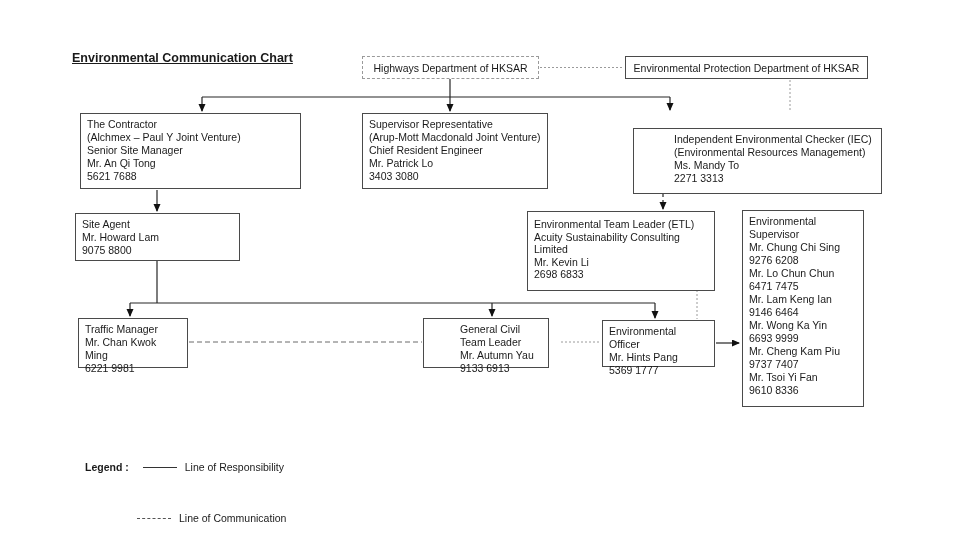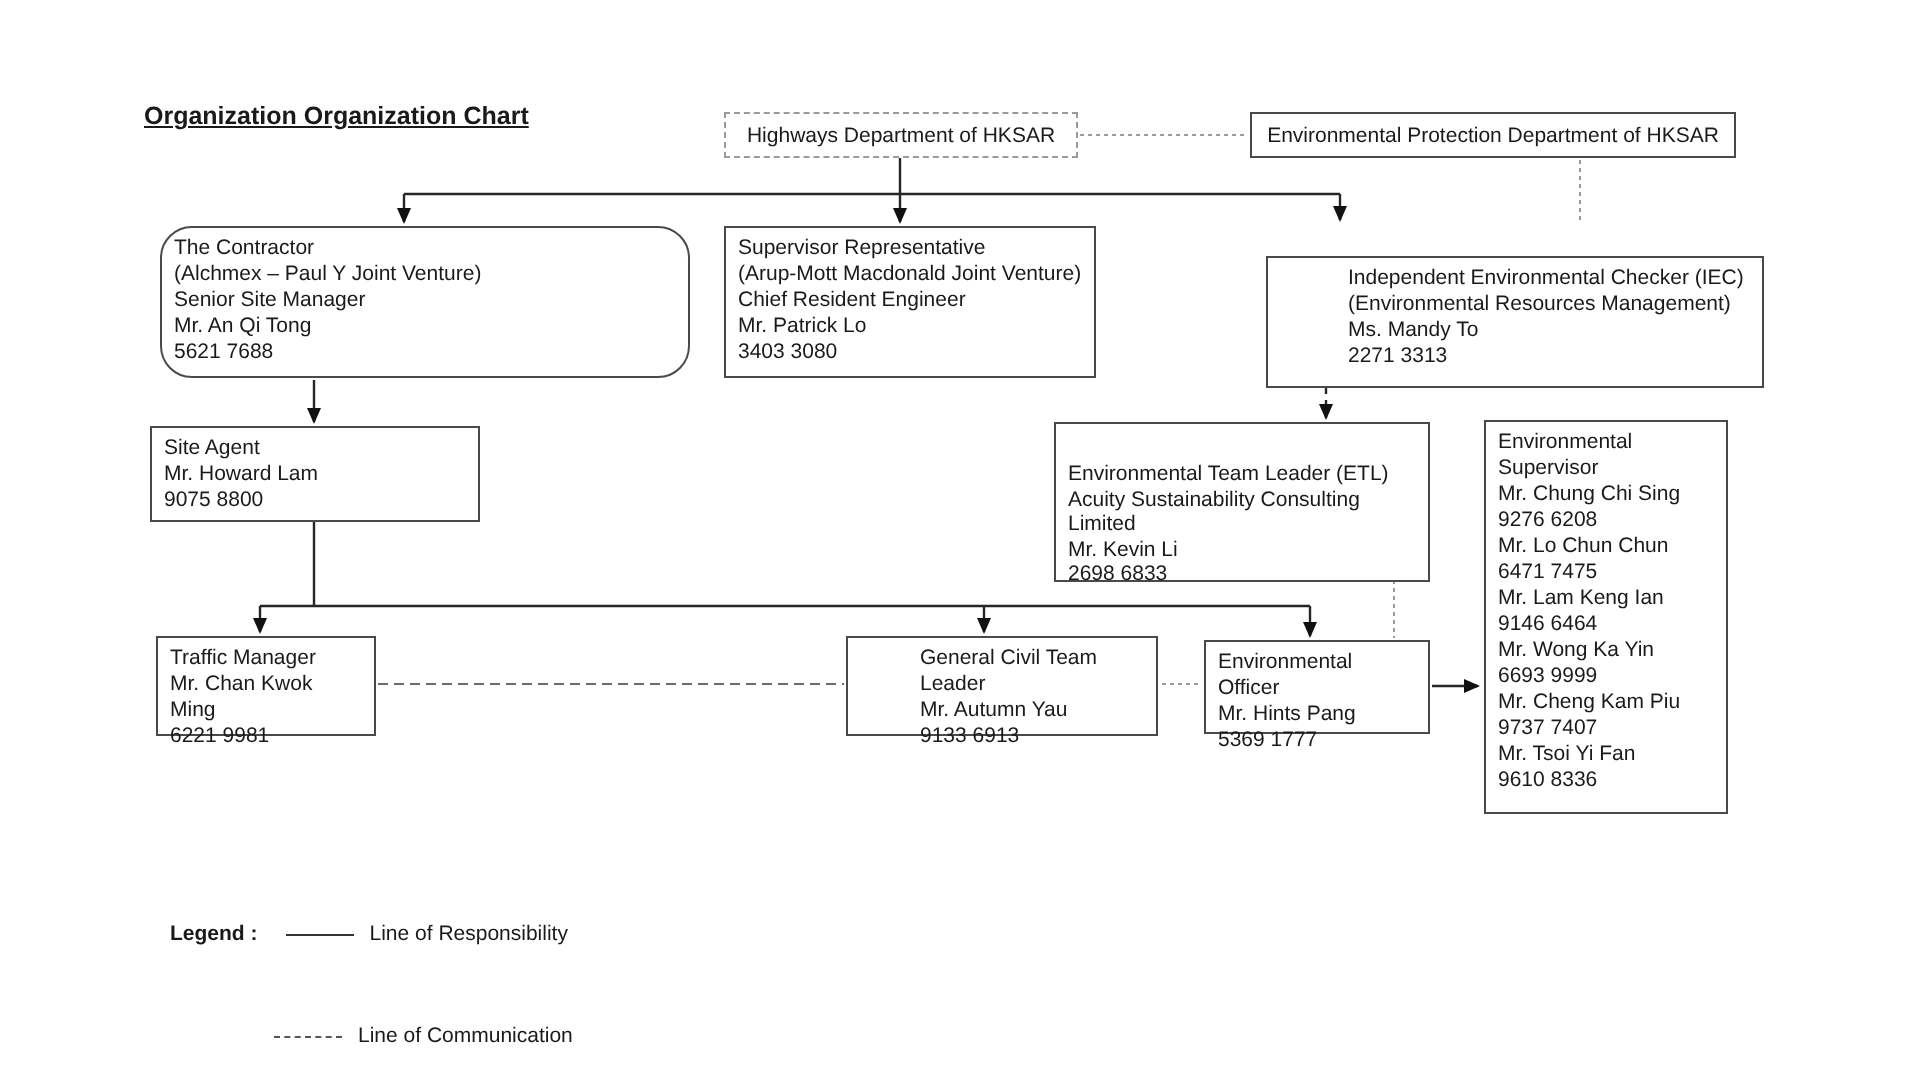--- a/index.html
+++ b/index.html
@@ -30,21 +30,21 @@
   }
   .node.hdr {
     display: flex;
     align-items: center;
     justify-content: center;
     text-align: center;
     padding: 0;
     line-height: 12px;
   }
   .node.hdr-light { border: 1px dashed #9a9a9a; }
-  .node.tight { line-height: 12.5px; padding-top: 19px; }
+  .node.tight { line-height: 12.5px; padding-top: 6px; }
   #page-title {
     position: absolute;
     left: 72px; top: 51px;
     font-size: 12.5px;
     font-weight: bold;
     text-decoration: underline;
     z-index: 2;
   }
   .legend-row {
     position: absolute;
@@ -61,21 +61,21 @@
     margin-right: 8px;
   }
   .line-sample.solid  { border-top: 1px solid #333333; }
   .line-sample.dashed { border-top: 1px dashed #555555; }
 </style>
 </head>
 <body>
 
 <div id="stage">
 
-  <div id="page-title">Organization Organization Chart</div>
+  <div id="page-title">Environmental Communication Chart</div>
 
   <svg id="connectors" width="966" height="543" viewBox="0 0 966 543">
     <defs>
       <marker id="arw" markerUnits="userSpaceOnUse" markerWidth="9" markerHeight="8" refX="7" refY="3.5" orient="auto">
         <path d="M0,0 L8,3.5 L0,7 Z" fill="#111111"></path>
       </marker>
     </defs>
 
     <g stroke="#262626" stroke-width="1.2" fill="none">
       <path d="M450,79 L450,97"></path>
@@ -99,21 +99,21 @@
       <path d="M697,290 L697,319" stroke="#9a9a9a" stroke-width="1" stroke-dasharray="2,2"></path>
       <path d="M189,342 L422,342" stroke="#6b6b6b" stroke-width="1" stroke-dasharray="5,3"></path>
       <path d="M561,342 L601,342" stroke="#9a9a9a" stroke-width="1" stroke-dasharray="2,2"></path>
     </g>
   </svg>
 
   <div class="node hdr" style="left:625px; top:56px; width:243px; height:23px;">Environmental Protection Department of HKSAR</div>
 
   <div class="node hdr hdr-light" style="left:362px; top:56px; width:177px; height:23px;">Highways Department of HKSAR</div>
 
-  <div class="node" style="left:80px; top:113px; width:265px; height:76px;border-radius:16px;">The Contractor
+  <div class="node" style="left:80px; top:113px; width:221px; height:76px;">The Contractor
 (Alchmex – Paul Y Joint Venture)
 Senior Site Manager
 Mr. An Qi Tong
 5621 7688</div>
 
   <div class="node" style="left:362px; top:113px; width:186px; height:76px;">Supervisor Representative
 (Arup-Mott Macdonald Joint Venture)
 Chief Resident Engineer
 Mr. Patrick Lo
 3403 3080</div>
@@ -145,21 +145,21 @@
 6693 9999
 Mr. Cheng Kam Piu
 9737 7407
 Mr. Tsoi Yi Fan
 9610 8336</div>
 
   <div class="node" style="left:78px; top:318px; width:110px; height:50px;">Traffic Manager
 Mr. Chan Kwok Ming
 6221 9981</div>
 
-  <div class="node" style="left:423px; top:318px; width:156px; height:50px;padding-left:36px;">General Civil Team Leader
+  <div class="node" style="left:423px; top:318px; width:126px; height:50px;padding-left:36px;">General Civil Team Leader
 Mr. Autumn Yau
 9133 6913</div>
 
   <div class="node" style="left:602px; top:320px; width:113px; height:47px;">Environmental Officer
 Mr. Hints Pang
 5369 1777</div>
 
   <div class="legend-row" style="left:85px; top:461px;justify-content:flex-end;">
     <span class="legend-title">Legend :</span>
     <span class="line-sample solid"></span>

